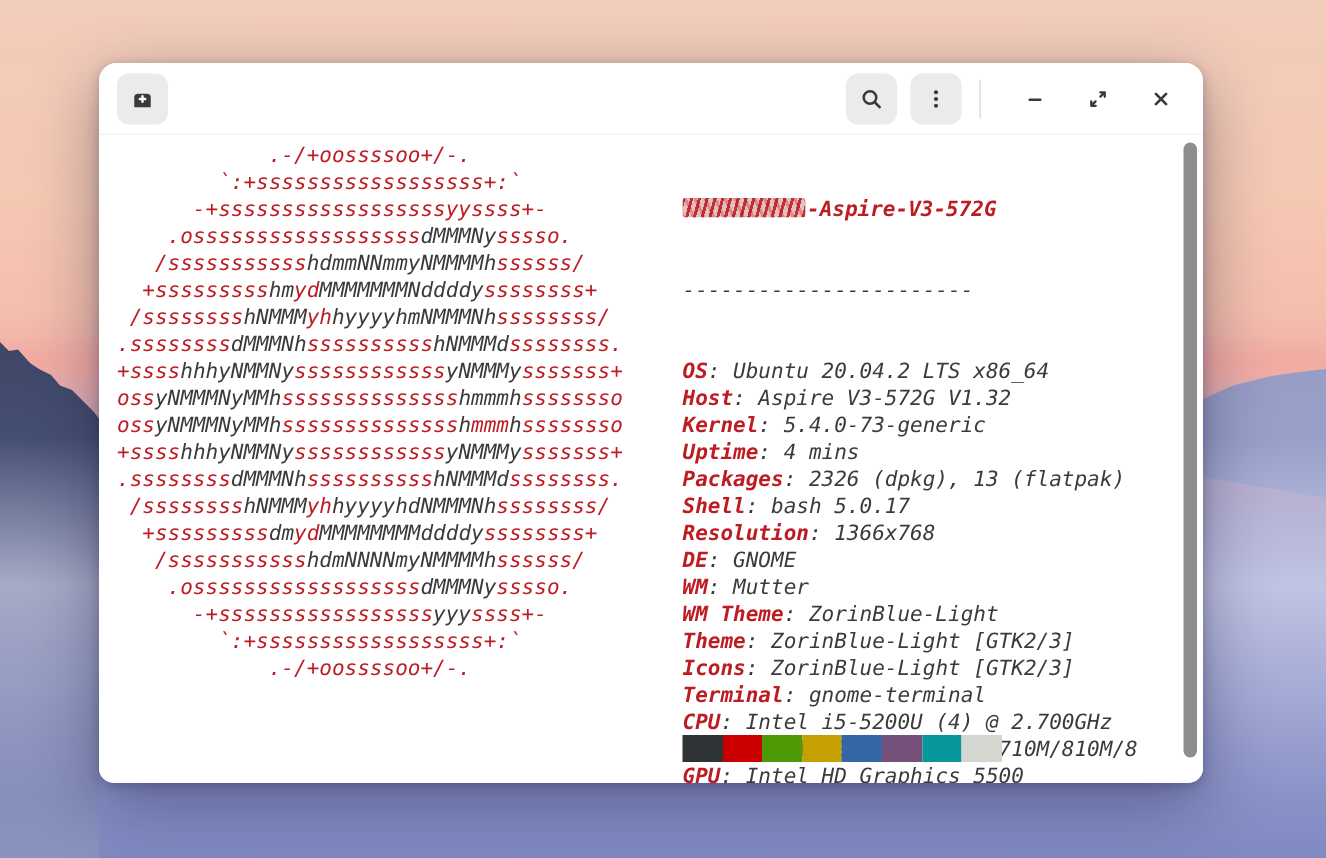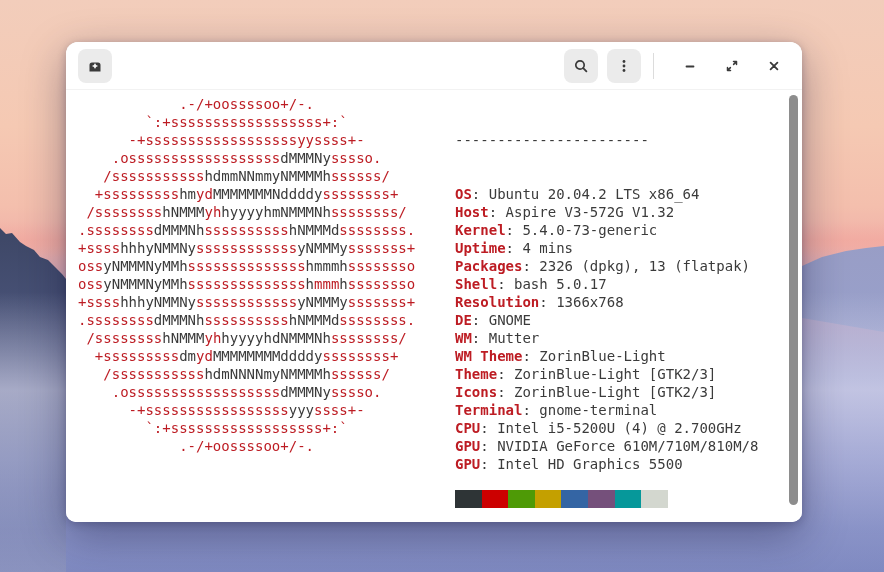--- a/index.html
+++ b/index.html
@@ -30,21 +30,21 @@
     display:flex;align-items:center;justify-content:center;padding:0;}
   .hb-spacer{flex:1}
   .hb-sep{width:1px;height:26px;background:#dcdcdc;margin:0 12px;}
   .mr9{margin-right:9px}.ml10{margin-left:10px}.ml14{margin-left:14px}
 
   .terminal{position:absolute;top:48px;left:0;right:0;bottom:0;background:#fff;overflow:hidden;
     border-radius:0 0 10px 10px;cursor:text;
     font-family:"DejaVu Sans Mono",monospace;font-size:14px;line-height:18px;color:var(--fg);}
   .art{position:absolute;left:12px;top:5px;margin:0;font:inherit;white-space:pre;}
   .info{position:absolute;left:389px;top:5px;white-space:pre;}
-  .tline{height:18px;white-space:pre;}
+  .tline{height:18px;white-space:pre;font-style:italic;}
   .ilbl{color:var(--red);font-weight:bold;}
   .host{color:var(--red);font-weight:bold;}
   .scribble{display:inline-block;width:82px;height:13px;vertical-align:-1px;margin-right:1px;border-radius:2px;
     background:
       repeating-linear-gradient(105deg, rgba(188,28,36,.9) 0 2px, rgba(224,120,120,.35) 2px 5px),
       repeating-linear-gradient(65deg, rgba(188,28,36,.5) 0 2px, rgba(150,150,150,.25) 2px 6px);}
   .palette{position:absolute;left:0;top:359px;}
   .prow{display:flex;}
   .pblock{width:26.6px;height:18px;}
   .scrollbar{position:absolute;top:5px;right:4px;width:9px;height:410px;border-radius:5px;background:#8d8d8d;cursor:pointer;}
@@ -95,20 +95,21 @@
         <svg width="16" height="16" viewBox="0 0 16 16">
           <path d="M4.6 4.6 l6.8 6.8 M11.4 4.6 l-6.8 6.8" stroke="#3a3a3a" stroke-width="1.8" stroke-linecap="round"></path>
         </svg>
       </button>
     </div>
 
     <div class="terminal">
       <pre class="art" id="ascii-art"><div class="tline"><span style="color: rgb(189, 28, 35);">            .-/+oossssoo+/-.</span></div><div class="tline"><span style="color: rgb(189, 28, 35);">        `:+ssssssssssssssssss+:`</span></div><div class="tline"><span style="color: rgb(189, 28, 35);">      -+ssssssssssssssssssyyssss+-</span></div><div class="tline"><span style="color: rgb(189, 28, 35);">    .ossssssssssssssssss</span><span style="color: rgb(59, 59, 59);">dMMMNy</span><span style="color: rgb(189, 28, 35);">sssso.</span></div><div class="tline"><span style="color: rgb(189, 28, 35);">   /sssssssssss</span><span style="color: rgb(59, 59, 59);">hdmmNNmmyNMMMMh</span><span style="color: rgb(189, 28, 35);">ssssss/</span></div><div class="tline"><span style="color: rgb(189, 28, 35);">  +sssssssss</span><span style="color: rgb(59, 59, 59);">hm</span><span style="color: rgb(189, 28, 35);">yd</span><span style="color: rgb(59, 59, 59);">MMMMMMMNddddy</span><span style="color: rgb(189, 28, 35);">ssssssss+</span></div><div class="tline"><span style="color: rgb(189, 28, 35);"> /ssssssss</span><span style="color: rgb(59, 59, 59);">hNMMM</span><span style="color: rgb(189, 28, 35);">yh</span><span style="color: rgb(59, 59, 59);">hyyyyhmNMMMNh</span><span style="color: rgb(189, 28, 35);">ssssssss/</span></div><div class="tline"><span style="color: rgb(189, 28, 35);">.ssssssss</span><span style="color: rgb(59, 59, 59);">dMMMNh</span><span style="color: rgb(189, 28, 35);">ssssssssss</span><span style="color: rgb(59, 59, 59);">hNMMMd</span><span style="color: rgb(189, 28, 35);">ssssssss.</span></div><div class="tline"><span style="color: rgb(189, 28, 35);">+ssss</span><span style="color: rgb(59, 59, 59);">hhhyNMMNy</span><span style="color: rgb(189, 28, 35);">ssssssssssss</span><span style="color: rgb(59, 59, 59);">yNMMMy</span><span style="color: rgb(189, 28, 35);">sssssss+</span></div><div class="tline"><span style="color: rgb(189, 28, 35);">oss</span><span style="color: rgb(59, 59, 59);">yNMMMNyMMh</span><span style="color: rgb(189, 28, 35);">ssssssssssssss</span><span style="color: rgb(59, 59, 59);">hmmmh</span><span style="color: rgb(189, 28, 35);">ssssssso</span></div><div class="tline"><span style="color: rgb(189, 28, 35);">oss</span><span style="color: rgb(59, 59, 59);">yNMMMNyMMh</span><span style="color: rgb(189, 28, 35);">ssssssssssssss</span><span style="color: rgb(59, 59, 59);">h</span><span style="color: rgb(189, 28, 35);">mmm</span><span style="color: rgb(59, 59, 59);">h</span><span style="color: rgb(189, 28, 35);">ssssssso</span></div><div class="tline"><span style="color: rgb(189, 28, 35);">+ssss</span><span style="color: rgb(59, 59, 59);">hhhyNMMNy</span><span style="color: rgb(189, 28, 35);">ssssssssssss</span><span style="color: rgb(59, 59, 59);">yNMMMy</span><span style="color: rgb(189, 28, 35);">sssssss+</span></div><div class="tline"><span style="color: rgb(189, 28, 35);">.ssssssss</span><span style="color: rgb(59, 59, 59);">dMMMNh</span><span style="color: rgb(189, 28, 35);">ssssssssss</span><span style="color: rgb(59, 59, 59);">hNMMMd</span><span style="color: rgb(189, 28, 35);">ssssssss.</span></div><div class="tline"><span style="color: rgb(189, 28, 35);"> /ssssssss</span><span style="color: rgb(59, 59, 59);">hNMMM</span><span style="color: rgb(189, 28, 35);">yh</span><span style="color: rgb(59, 59, 59);">hyyyyhdNMMMNh</span><span style="color: rgb(189, 28, 35);">ssssssss/</span></div><div class="tline"><span style="color: rgb(189, 28, 35);">  +sssssssss</span><span style="color: rgb(59, 59, 59);">dm</span><span style="color: rgb(189, 28, 35);">yd</span><span style="color: rgb(59, 59, 59);">MMMMMMMMddddy</span><span style="color: rgb(189, 28, 35);">ssssssss+</span></div><div class="tline"><span style="color: rgb(189, 28, 35);">   /sssssssssss</span><span style="color: rgb(59, 59, 59);">hdmNNNNmyNMMMMh</span><span style="color: rgb(189, 28, 35);">ssssss/</span></div><div class="tline"><span style="color: rgb(189, 28, 35);">    .ossssssssssssssssss</span><span style="color: rgb(59, 59, 59);">dMMMNy</span><span style="color: rgb(189, 28, 35);">sssso.</span></div><div class="tline"><span style="color: rgb(189, 28, 35);">      -+sssssssssssssssss</span><span style="color: rgb(59, 59, 59);">yyy</span><span style="color: rgb(189, 28, 35);">ssss+-</span></div><div class="tline"><span style="color: rgb(189, 28, 35);">        `:+ssssssssssssssssss+:`</span></div><div class="tline"><span style="color: rgb(189, 28, 35);">            .-/+oossssoo+/-.</span></div></pre>
 
       <div class="info">
+        <div class="tline"><span class="scribble"></span><span class="host">-Aspire-V3-572G</span></div>
         <div class="tline">-----------------------</div>
         <div id="info-lines"><div class="tline"><span class="ilbl">OS</span><span>: Ubuntu 20.04.2 LTS x86_64</span></div><div class="tline"><span class="ilbl">Host</span><span>: Aspire V3-572G V1.32</span></div><div class="tline"><span class="ilbl">Kernel</span><span>: 5.4.0-73-generic</span></div><div class="tline"><span class="ilbl">Uptime</span><span>: 4 mins</span></div><div class="tline"><span class="ilbl">Packages</span><span>: 2326 (dpkg), 13 (flatpak)</span></div><div class="tline"><span class="ilbl">Shell</span><span>: bash 5.0.17</span></div><div class="tline"><span class="ilbl">Resolution</span><span>: 1366x768</span></div><div class="tline"><span class="ilbl">DE</span><span>: GNOME</span></div><div class="tline"><span class="ilbl">WM</span><span>: Mutter</span></div><div class="tline"><span class="ilbl">WM Theme</span><span>: ZorinBlue-Light</span></div><div class="tline"><span class="ilbl">Theme</span><span>: ZorinBlue-Light [GTK2/3]</span></div><div class="tline"><span class="ilbl">Icons</span><span>: ZorinBlue-Light [GTK2/3]</span></div><div class="tline"><span class="ilbl">Terminal</span><span>: gnome-terminal</span></div><div class="tline"><span class="ilbl">CPU</span><span>: Intel i5-5200U (4) @ 2.700GHz</span></div><div class="tline"><span class="ilbl">GPU</span><span>: NVIDIA GeForce 610M/710M/810M/8</span></div><div class="tline"><span class="ilbl">GPU</span><span>: Intel HD Graphics 5500</span></div></div>
         <div class="palette">
           <div class="prow" id="prow1"><div class="pblock" style="background: rgb(46, 52, 54);"></div><div class="pblock" style="background: rgb(204, 0, 0);"></div><div class="pblock" style="background: rgb(78, 154, 6);"></div><div class="pblock" style="background: rgb(196, 160, 0);"></div><div class="pblock" style="background: rgb(52, 101, 164);"></div><div class="pblock" style="background: rgb(117, 80, 123);"></div><div class="pblock" style="background: rgb(6, 152, 154);"></div><div class="pblock" style="background: rgb(211, 215, 207);"></div></div>
           
         </div>
       </div>
 
       <div class="scrollbar"></div>
     </div>

